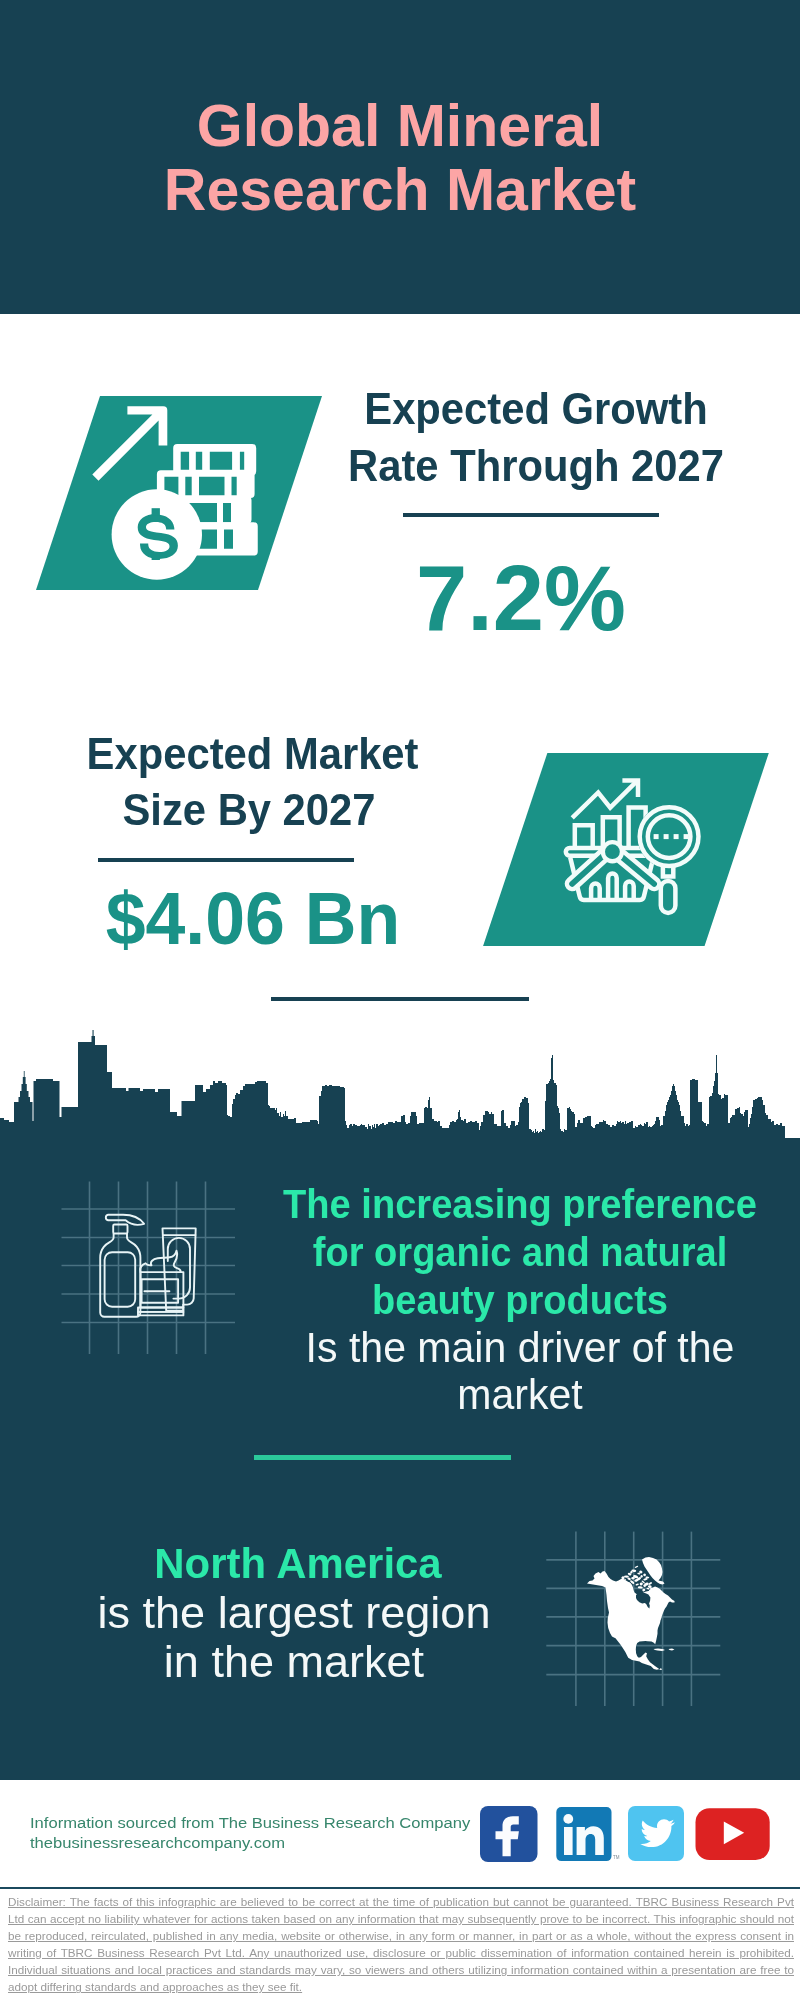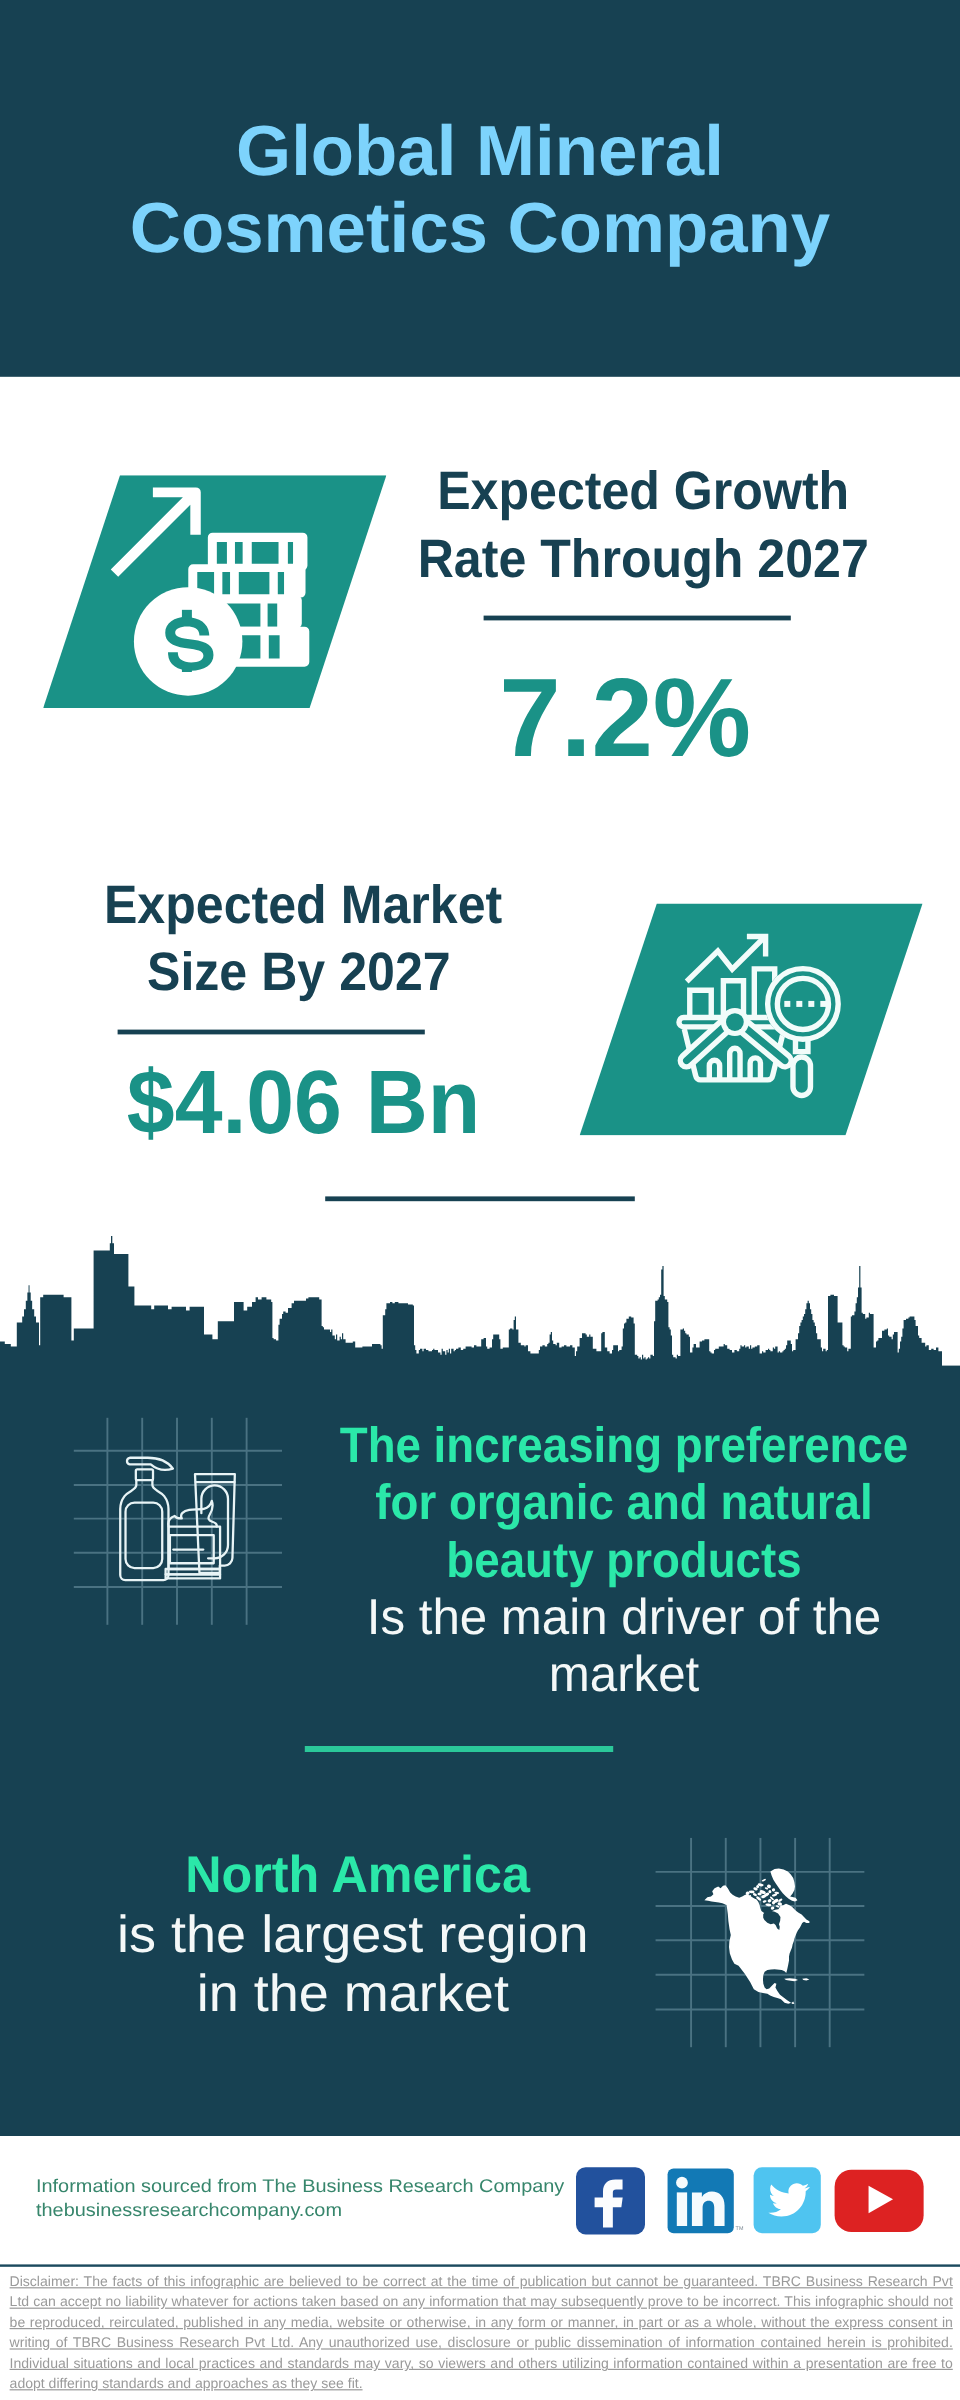--- a/index.html
+++ b/index.html
@@ -16,30 +16,30 @@
   .footer-note { position:absolute; color:#37866c; font-size:15.3px; line-height:19.8px; white-space:nowrap; transform:scaleX(1.084); transform-origin:left center; }
   .hairline { position:absolute; background:#1b4a5e; }
   .disclaimer { position:absolute; color:#9a9a9a; font-size:11.7px; line-height:17.1px; text-align:justify;text-decoration:underline; }
   .para { position:absolute; }
   .para svg { display:block; }
   .sec1-title { position:absolute; color:#174152; font-weight:bold; text-align:center; white-space:nowrap; }
   .bignum { white-space:nowrap; }
   .rule { position:absolute; background:#174152; height:4px; }
   .bignum { position:absolute; color:#1a9287; font-weight:bold; text-align:center; }
   .hdr-title { position:absolute; left:0; top:94px; width:800px; text-align:center;
-     color:#7dd3fc; font-size:59px; font-weight:bold; line-height:64px;}
+     color:#fca5a5; font-size:59px; font-weight:bold; line-height:64px;}
 </style>
 </head>
 <body>
 
 <div class="page">
   <div class="hdr">
     <div class="hdr-title">
       <div>Global Mineral</div>
-      <div>Cosmetics Company</div>
+      <div>Research Market</div>
     </div>
   </div>
 
   <div class="para" style="left:36px; top:396px; width:286px; height:194px;">
     <svg width="286" height="194" viewBox="0 0 286 194" xmlns="http://www.w3.org/2000/svg">
       <polygon points="64,0 286,0 222,194 0,194" fill="#1a9287"></polygon>
       <g>
 
         <path d="M91.4,10.2 L127.3,10.2 a4,4 0 0 1 4,4 L131.3,49.6 L122.6,49.6 L122.6,24.6 L62.5,84.7 L56.3,78.5 L116.4,18.4 L91.4,18.4 Z" fill="#fff"></path>
 

